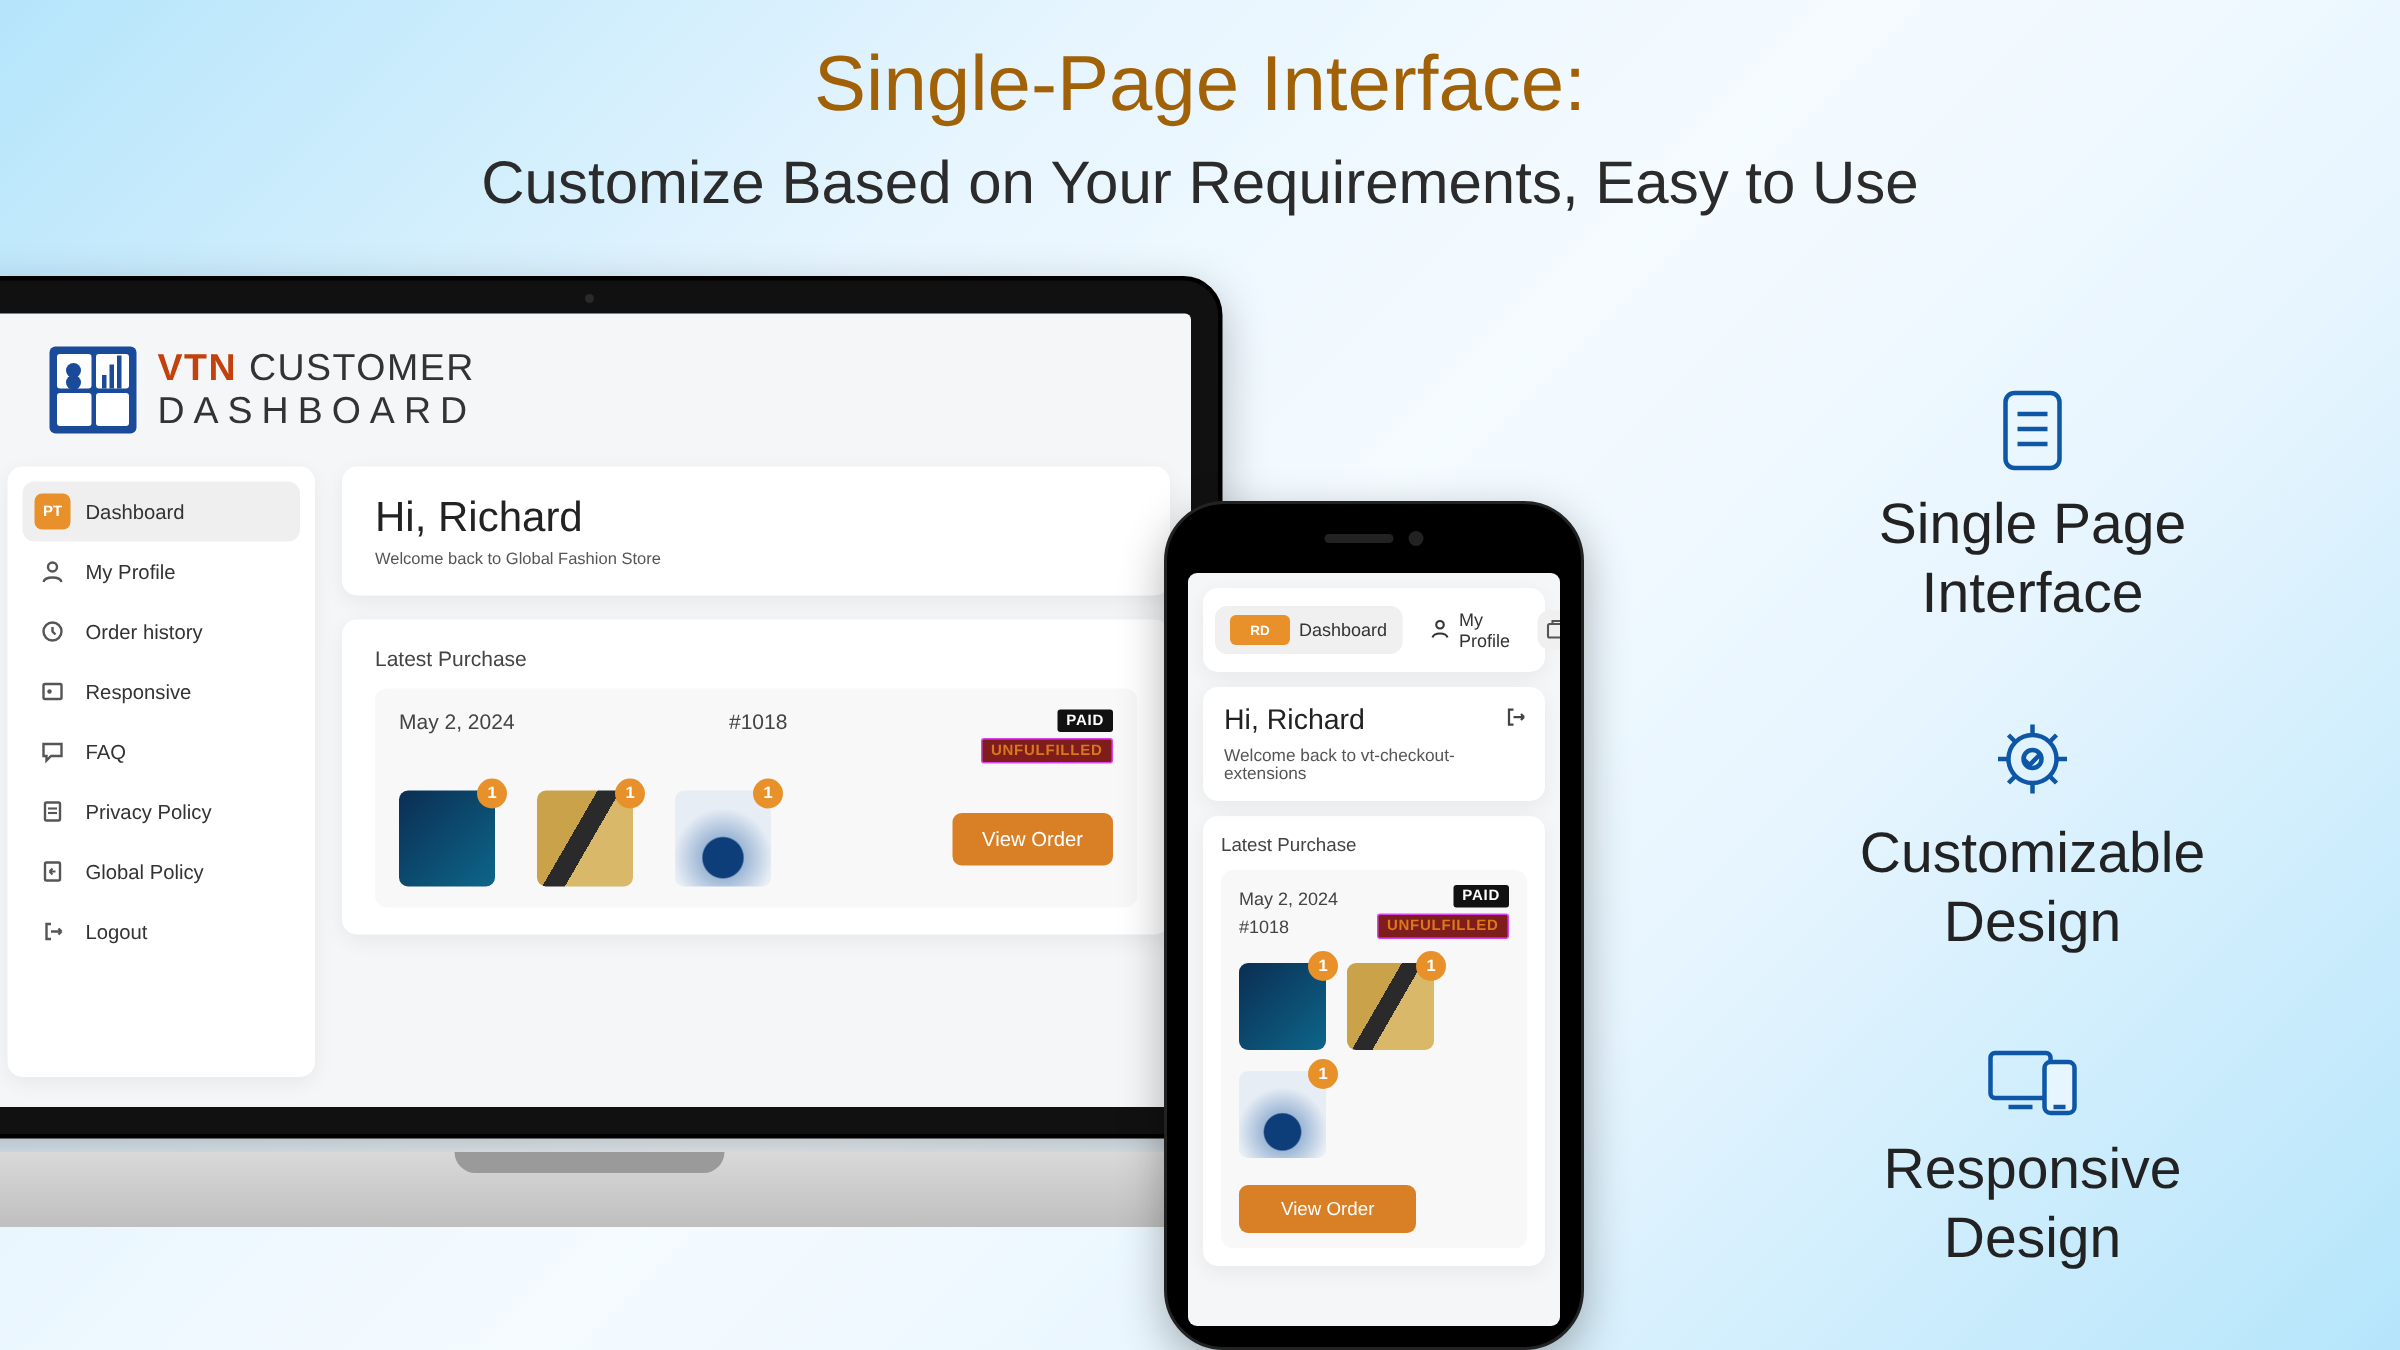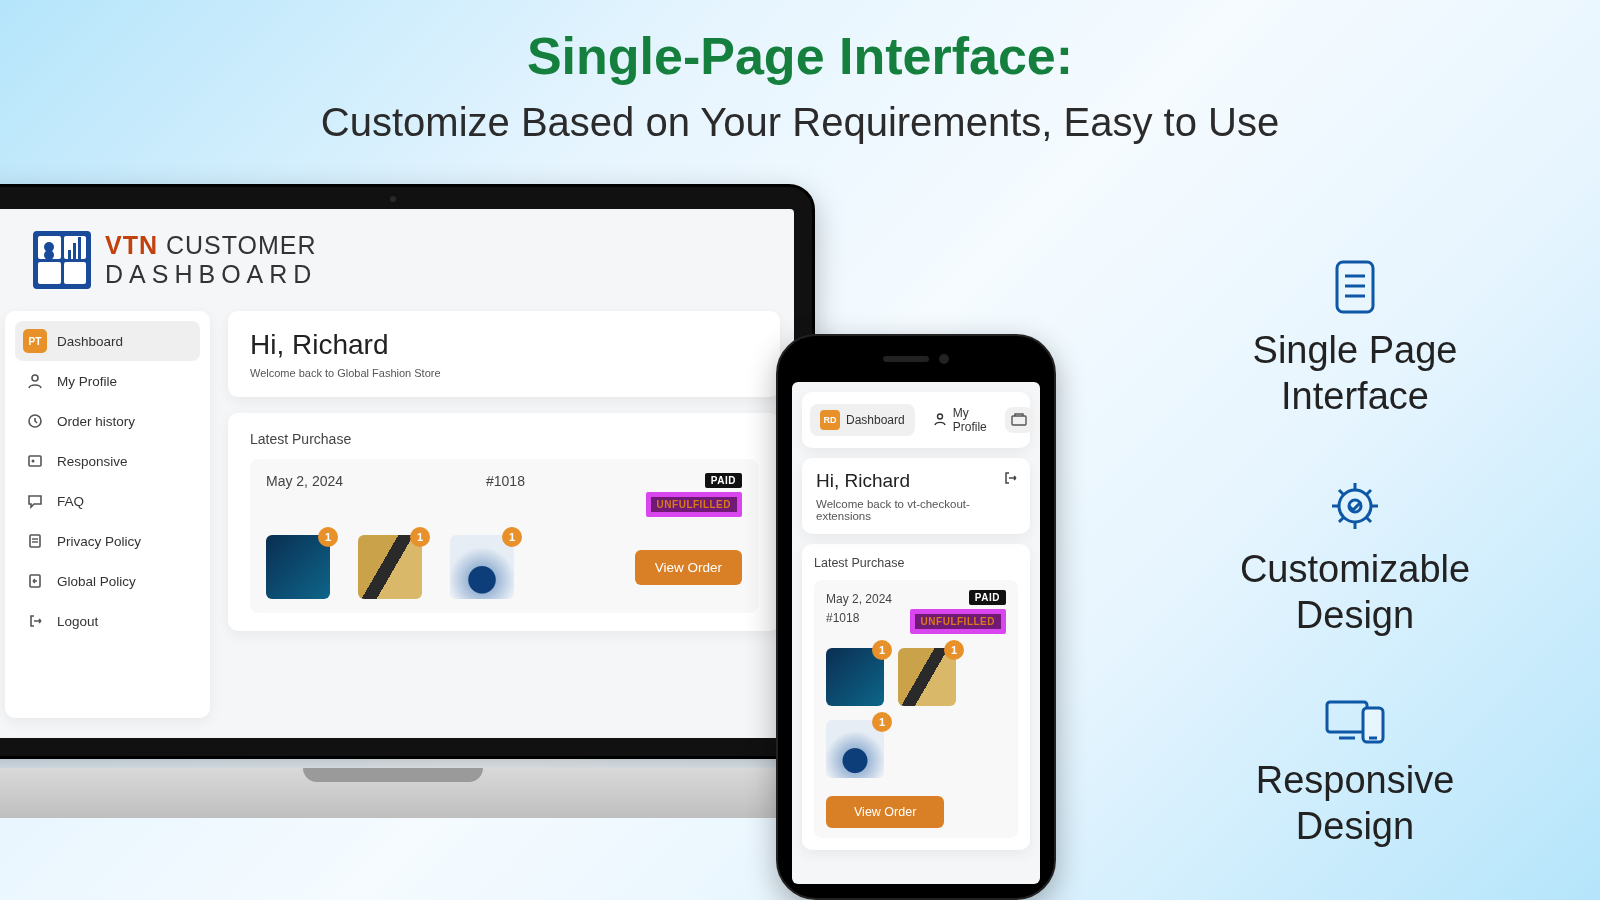--- a/index.html
+++ b/index.html
@@ -6,21 +6,21 @@
   html, body { width: 1600px; height: 900px; overflow: hidden; font-family: "Helvetica Neue", Arial, sans-serif; }
   body {
     background: linear-gradient(135deg, #b5e5fb 0%, #e7f5fe 30%, #f5fbff 50%, #e7f5fe 70%, #b5e5fb 100%);
     position: relative;
     color: #222;
   }
 
   
   .hero-title {
     position: absolute; left: 0; right: 0; top: 26px; text-align: center;
-    font-size: 52px; font-weight: 700; color: #15803d;
+    font-size: 52px; font-weight: 400; color: #a16207;
   }
   .hero-sub {
     position: absolute; left: 0; right: 0; top: 100px; text-align: center;
     font-size: 40px; font-weight: 400; color: #2b2b2b;
   }
 
   
   .features { position: absolute; right: 80px; top: 260px; width: 330px; }
   .feature { text-align: center; margin-bottom: 60px; }
   .feature svg { display: block; margin: 0 auto 14px; }
@@ -105,21 +105,21 @@
   .greet-sub { font-size:11px; color:#555; }
 
   .pur-title { font-size:14px; color:#444; margin-bottom:12px; }
   .pur-inner { background:#f8f8f8; border-radius:8px; padding:14px 16px; }
   .pur-head { display:flex; align-items:flex-start; }
   .pur-head .date { font-size:14px; color:#444; width:220px; }
   .pur-head .ord  { font-size:14px; color:#444; flex:1; }
   .pur-head .badge-col { display:flex; flex-direction:column; align-items:flex-end; gap:4px; }
   .badge { font-size:10px; font-weight:800; letter-spacing:.5px; padding:2px 6px; border-radius:2px; }
   .badge.paid { background:#111; color:#fff; }
-  .badge.unf  { background:#701a75; color:#d9791a; border:5px solid #d946ef; }
+  .badge.unf  { background:#7f1d1d; color:#d9791a; border:1px solid #d946ef; }
 
   .pur-body { display:flex; align-items:center; gap:28px; margin-top:18px; }
   .thumb { position:relative; width:64px; height:64px; background:linear-gradient(135deg,#0a2e52,#0d668a); border-radius:6px; }
   .thumb.j { background: radial-gradient(circle at 50% 70%, #0e3e7a 24%, #9eb8d6 26%, #e7edf5 60%); }
   .thumb.e { background: linear-gradient(120deg,#caa24a 40%, #2a2a2a 40% 55%, #d9b86a 55%); }
   .thumb .qty {
     position:absolute; right:-8px; top:-8px; width:20px; height:20px; border-radius:50%;
     background:#e8912a; color:#fff; font-size:11px; font-weight:700;
     display:flex; align-items:center; justify-content:center;
   }
@@ -131,21 +131,21 @@
   
   .ph-pad { padding:10px; }
   .ph-tabs {
     background:#fff; border-radius:10px; padding:8px; display:flex; gap:8px; align-items:center;
     box-shadow:0 4px 14px rgba(0,0,0,.06);
   }
   .ph-tab {
     display:flex; align-items:center; gap:6px; padding:6px 10px; border-radius:8px;
     font-size:12px; color:#333; background:#f0f0f0; cursor:pointer;
   }
-  .ph-tab .chip { width:20px; height:20px; border-radius:4px; background:#e8912a; color:#fff; font-size:9px; font-weight:700; display:flex; align-items:center; justify-content:center;}
+  .ph-tab .chip { width:40px; height:20px; border-radius:4px; background:#e8912a; color:#fff; font-size:9px; font-weight:700; display:flex; align-items:center; justify-content:center;}
   .ph-tab.plain { background:transparent; }
   .ph-tab.iconbox { background:#f0f0f0; width:34px; justify-content:center; padding:6px; }
   .ph-greet { background:#fff; border-radius:10px; padding:12px 14px; margin-top:10px; box-shadow:0 4px 14px rgba(0,0,0,.06); position:relative; }
   .ph-greet h3 { font-size:19px; font-weight:500; margin-bottom:6px; }
   .ph-greet p  { font-size:11.5px; color:#555; }
   .ph-greet .exit { position:absolute; right:12px; top:12px; color:#444; }
   .ph-pur { background:#fff; border-radius:10px; padding:12px; margin-top:10px; box-shadow:0 4px 14px rgba(0,0,0,.06); }
   .ph-pur-title { font-size:12.5px; color:#444; margin-bottom:10px; }
   .ph-pur-inner { background:#f8f8f8; border-radius:8px; padding:10px 12px; }
   .ph-pur-head { display:flex; justify-content:space-between; align-items:flex-start; }

